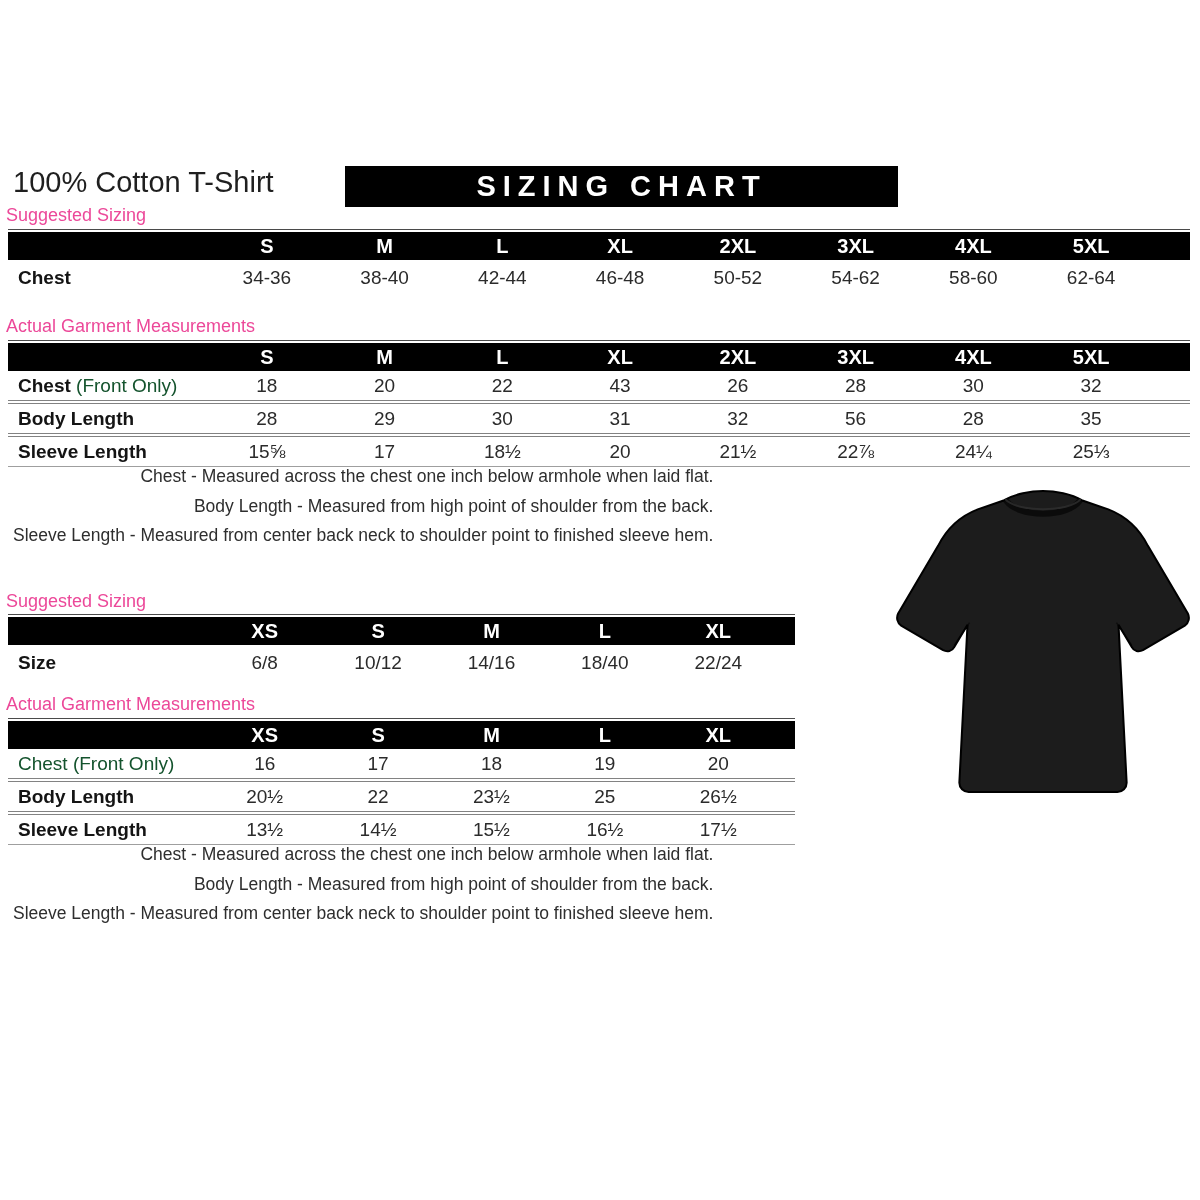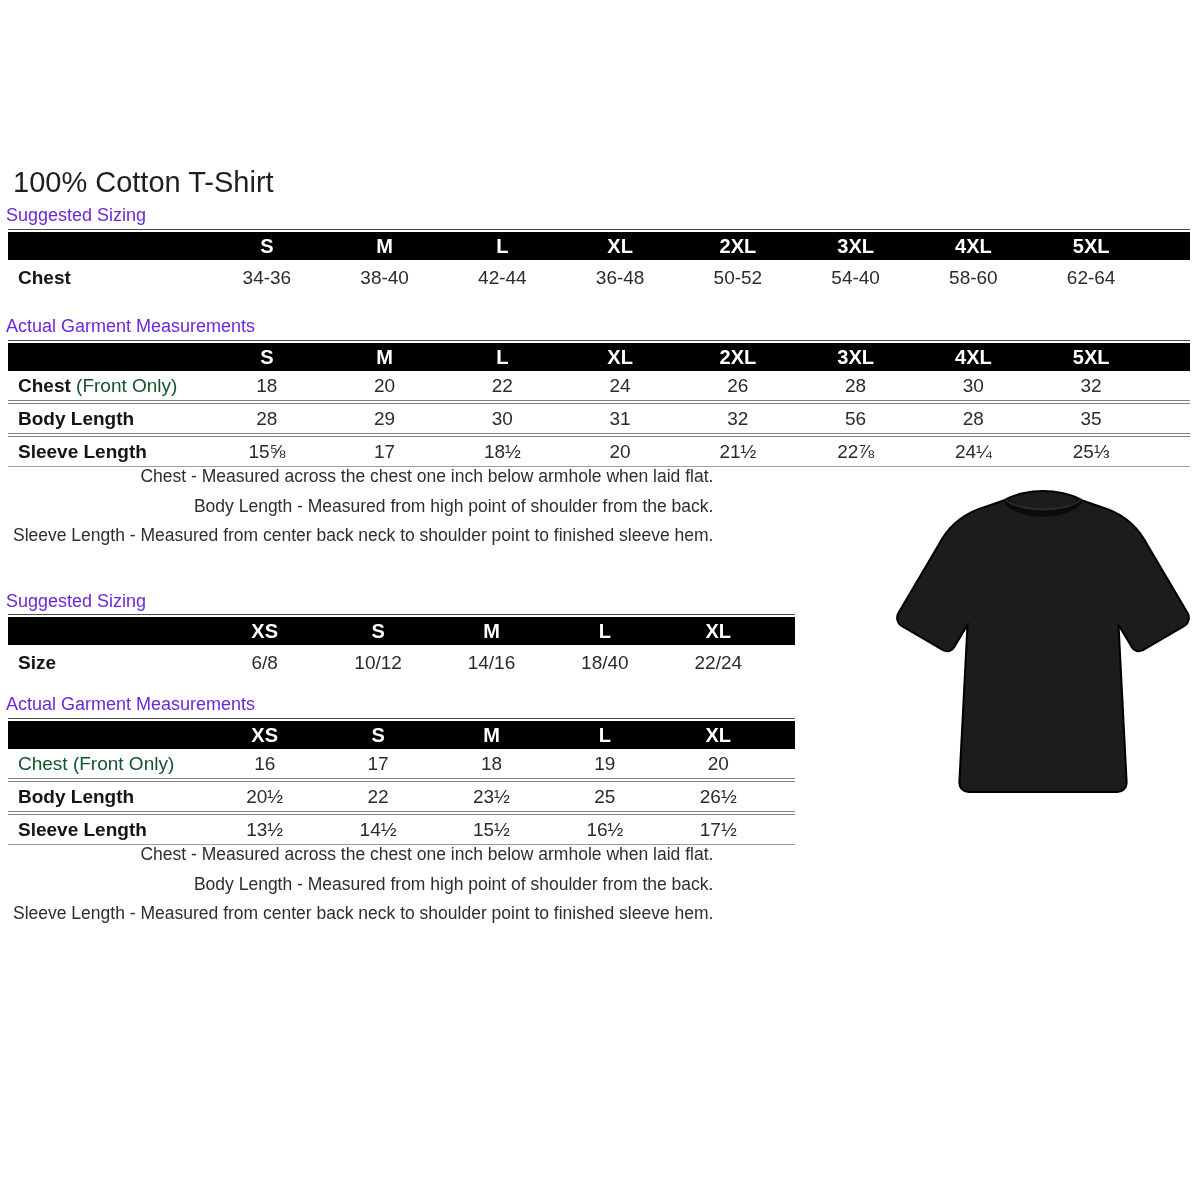--- a/index.html
+++ b/index.html
@@ -4,21 +4,21 @@
 <style>
   html,body{margin:0;padding:0;background:#fff;}
   .page{position:relative;width:1200px;height:1200px;background:#ffffff;overflow:hidden;
         font-family:"Liberation Sans","DejaVu Sans",sans-serif;color:#2b2b2b;text-decoration:underline;}
   .abs{position:absolute;}
 
   .title{font-size:29px;color:#1f1f1f;white-space:nowrap;}
   .youth-title{font-size:27px;font-weight:bold;color:#161616;white-space:nowrap;}
   .banner{background:#000;color:#fff;font-weight:bold;font-size:29px;letter-spacing:7px;
           text-align:center;line-height:41px;}
-  .seclabel{font-size:18px;color:#6d28d9;white-space:nowrap;}
+  .seclabel{font-size:18px;color:#ec4899;white-space:nowrap;}
 
   .twrap{border-top:1px solid #4a4a4a;padding-top:2px;}
   table{border-collapse:collapse;table-layout:fixed;width:100%;}
   th{background:#000;color:#fff;font-weight:bold;font-size:20px;text-align:center;
      height:28px;padding:0;}
   td{font-size:19px;text-align:center;padding:0;color:#2b2b2b;}
   .stbl td{height:36px;}
   .mtbl td{height:29px;}
   .mtbl{border-bottom:1px solid #9f9f9f;}
   .mtbl tbody tr + tr td{border-top:4px double #828282;}
@@ -27,20 +27,21 @@
   .reg{font-weight:normal;color:#14532d;}
 
   .notes{font-size:17.5px;line-height:29.5px;color:#2e2e2e;white-space:nowrap;text-align:right;}
 </style>
 </head>
 <body>
 
 <div class="page">
 
   <div class="abs title" style="left:13px;top:166px;">100% Cotton T-Shirt</div>
+  <div class="abs banner" style="left:345px;top:166px;width:553px;height:41px;">SIZING CHART</div>
 
   <div class="abs seclabel" style="left:6px;top:205px;">Suggested Sizing</div>
 
   <div class="abs twrap" style="left:8px;top:229px;width:1182px;">
     <table class="stbl">
       <colgroup>
         <col style="width:200px">
           <col>
           <col>
           <col>
@@ -64,23 +65,23 @@
           <th>5XL</th>
           <th></th>
         </tr>
       </thead>
       <tbody>
         <tr>
           <td class="rowlabel bld">Chest</td>
           <td>34-36</td>
           <td>38-40</td>
           <td>42-44</td>
-          <td>36-48</td>
+          <td>46-48</td>
           <td>50-52</td>
-          <td>54-40</td>
+          <td>54-62</td>
           <td>58-60</td>
           <td>62-64</td>
           <td></td>
         </tr>
       </tbody>
     </table>
   </div>
 
   <div class="abs seclabel" style="left:6px;top:316px;">Actual Garment Measurements</div>
 
@@ -111,21 +112,21 @@
           <th>5XL</th>
           <th></th>
         </tr>
       </thead>
       <tbody>
         <tr>
           <td class="rowlabel"><span class="bld">Chest</span><span class="reg"> (Front Only)</span></td>
           <td>18</td>
           <td>20</td>
           <td>22</td>
-          <td>24</td>
+          <td>43</td>
           <td>26</td>
           <td>28</td>
           <td>30</td>
           <td>32</td>
           <td></td>
         </tr>
         <tr>
           <td class="rowlabel bld">Body Length</td>
           <td>28</td>
           <td>29</td>

